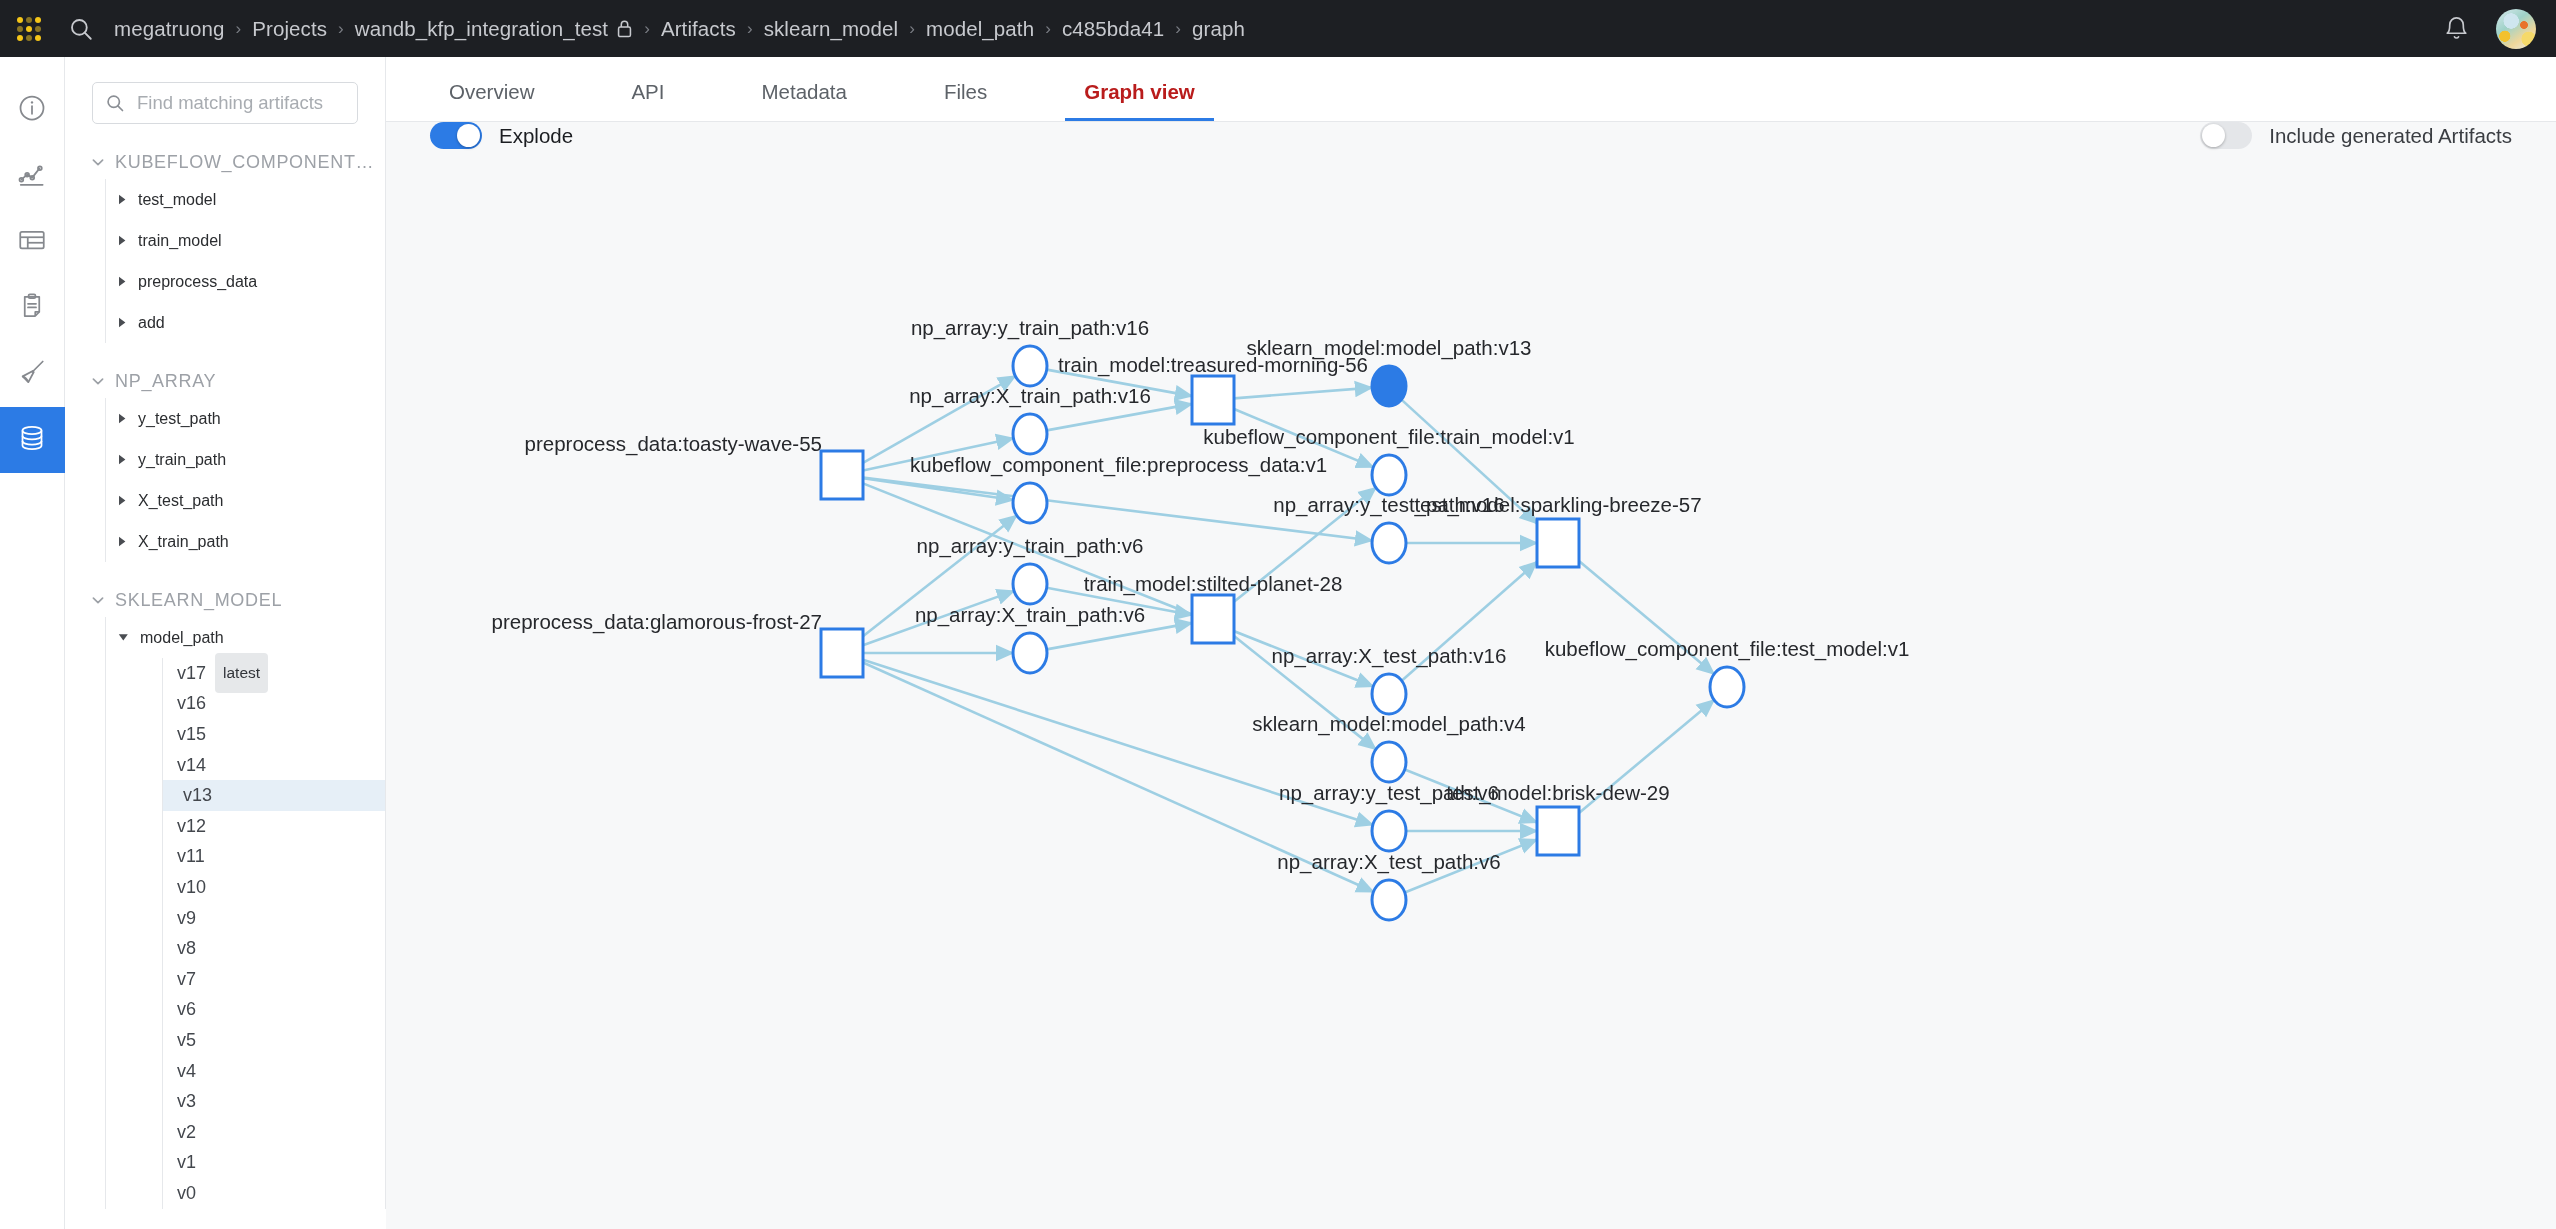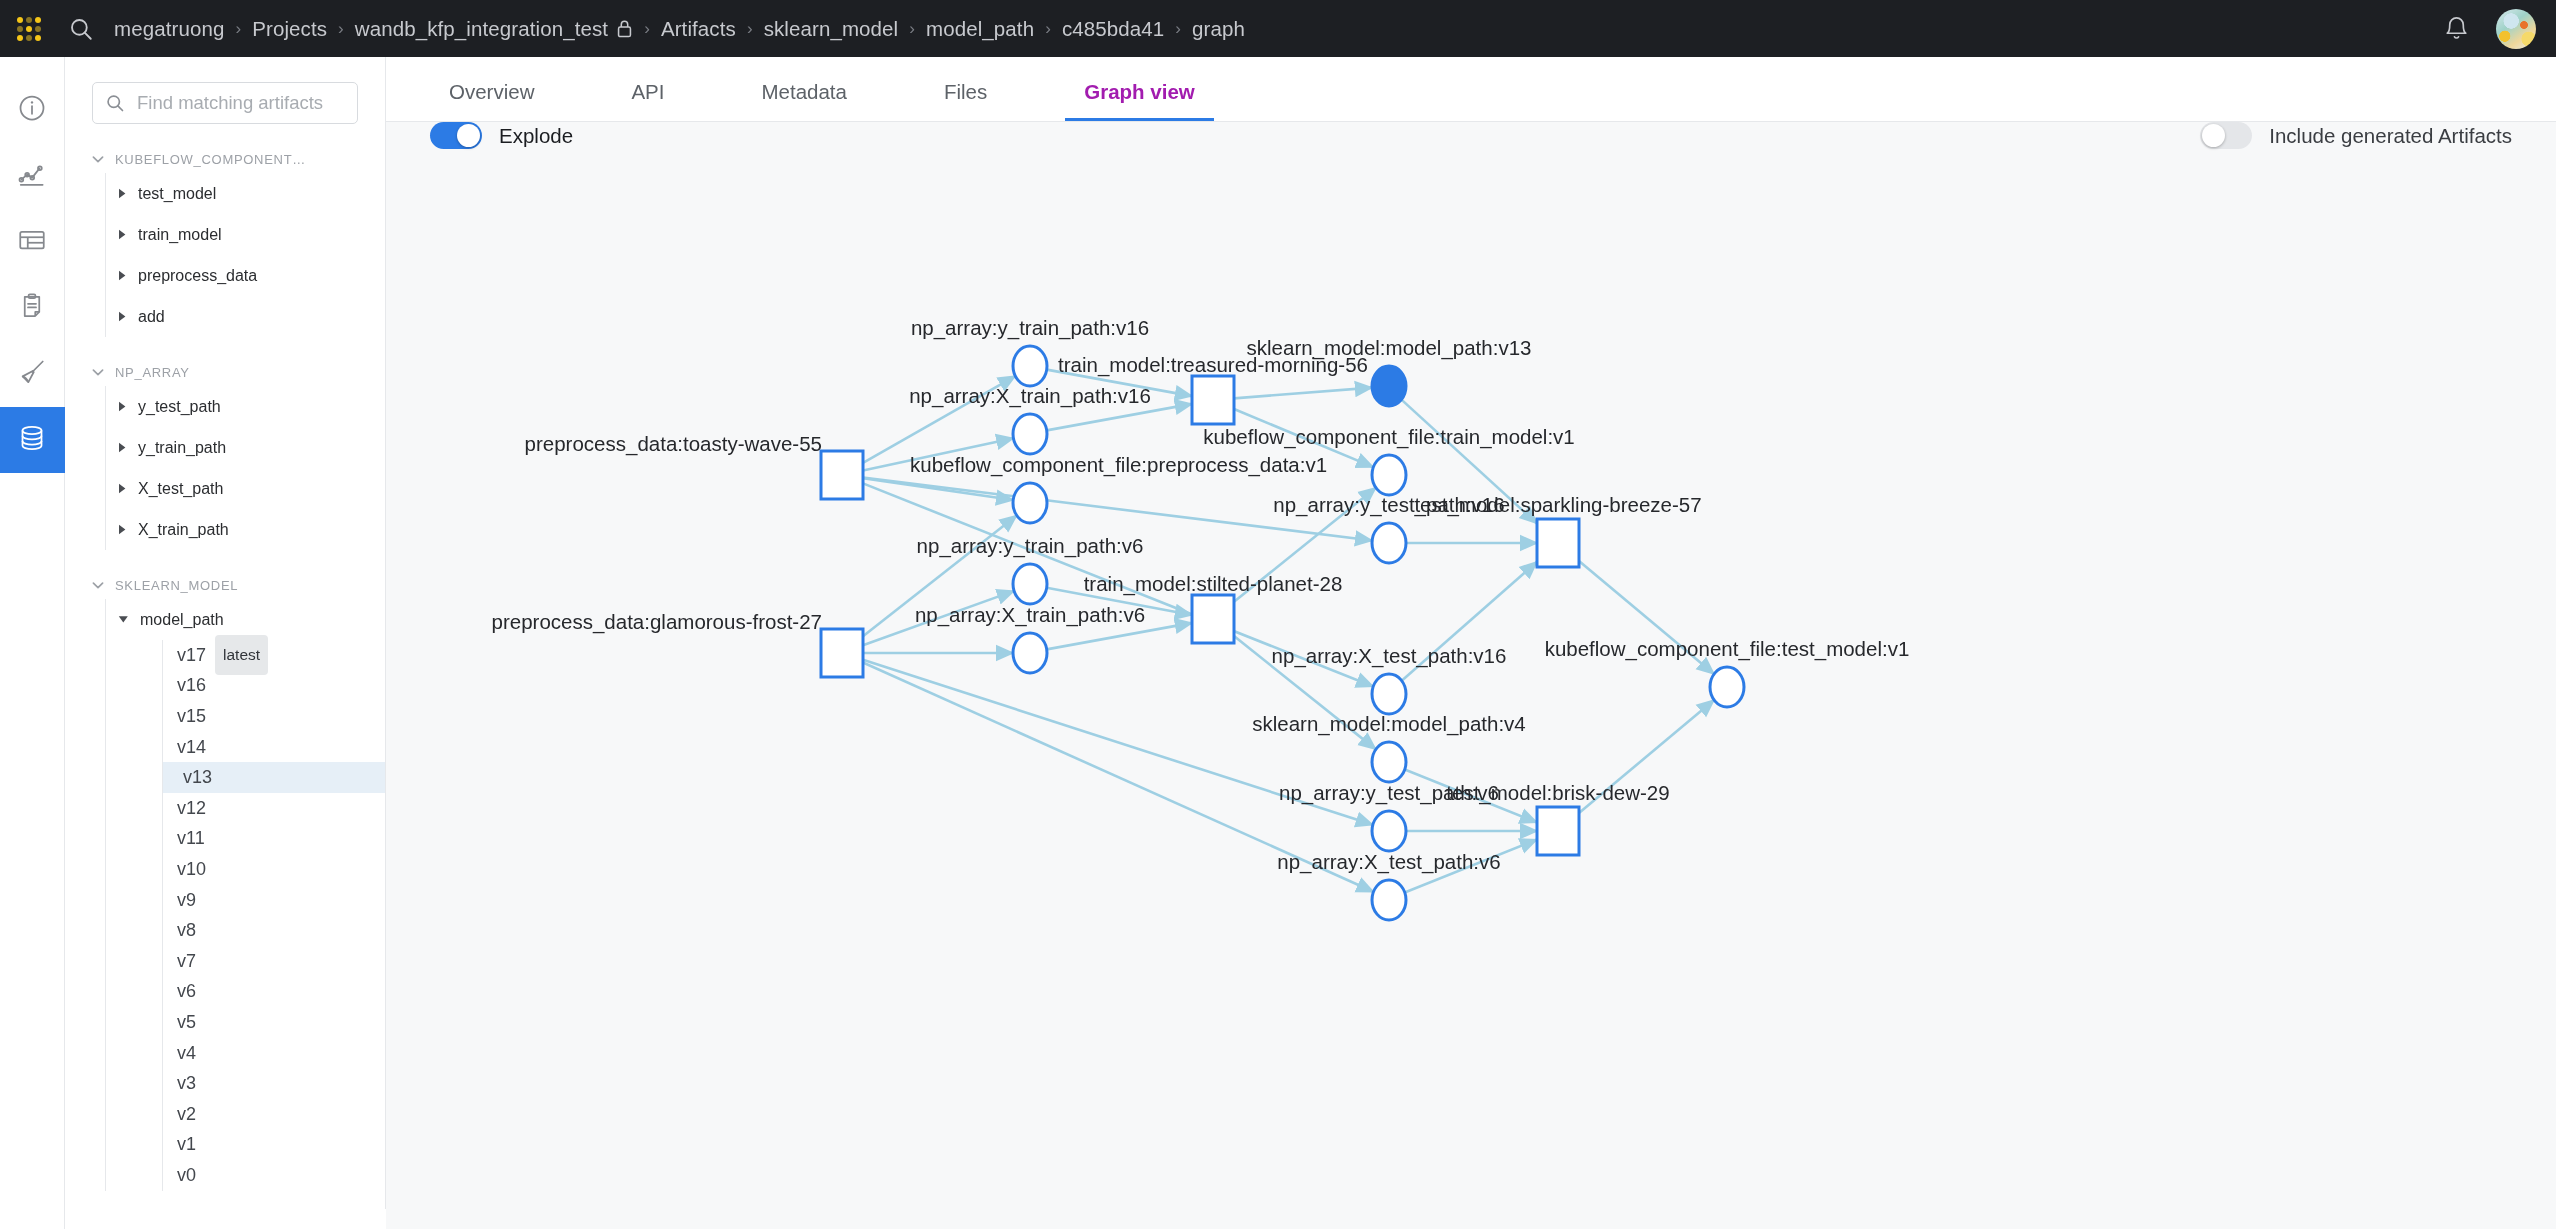--- a/index.html
+++ b/index.html
@@ -51,41 +51,41 @@
     background: #fff; border-right: 1px solid #e6e8eb; overflow: hidden;
   }
   .search-box { margin: 25px 27px 0 27px; height: 42px; border: 1px solid #d8dbdf;
     border-radius: 5px; display: flex; align-items: center; padding: 0 12px; cursor: text; }
   .search-box input { border: none; outline: none; font-size: 18.5px; color: #2b2d30;
     margin-left: 12px; width: 100%; font-family: inherit; background: transparent; }
   .search-box input::placeholder { color: #a8acb1; }
 
   .group { margin-top: 22px; }
   .group-head { display: flex; align-items: center; padding: 6px 0 6px 27px;
-    color: #9da1a7; font-size: 13px; letter-spacing: .7px; cursor: pointer; }
+    color: #9da1a7; font-size: 18px; letter-spacing: .7px; cursor: pointer; }
   .group-head .tw { margin-right: 11px; display: flex; }
   .entries { border-left: 1px solid #e6e8eb; margin-left: 40px; }
   .entry { display: flex; align-items: center; height: 41px; padding-left: 12px;
     font-size: 16px; color: #2b2d30; cursor: pointer; }
   .entry .tw { margin-right: 11px; display: flex; }
   .versions { border-left: 1px solid #e6e8eb; margin-left: 56px; }
   .ver { display: flex; align-items: center; height: 30.6px; padding-left: 14px;
     font-size: 18px; color: #43474d; cursor: pointer; }
   .ver.sel { background: #e6eff7; padding-left: 20px; }
   .ver .tag { margin-left: 9px; background: #e6e8ea; color: #32353a;
     font-size: 15.5px; border-radius: 4px; padding: 11px 8px; }
 
   
   .main { position: absolute; top: 57px; left: 386px; width: 2170px; height: 1172px;
     background: #f7f8f9; }
   .tabs { height: 65px; background: #fff; border-bottom: 1px solid #e6e8eb;
     display: flex; align-items: flex-end; padding-left: 44px; gap: 33px; }
   .tab { font-size: 20.5px; color: #5d6268; padding: 0 19px 14px 19px; margin-right: 26px;
     cursor: pointer; border-bottom: 3px solid transparent; }
-  .tab.active { color: #a21caf; border-bottom-color: #2c7be5; font-weight: bold; }
+  .tab.active { color: #b91c1c; border-bottom-color: #2c7be5; font-weight: bold; }
 
   .ctrlbar { height: 75px; display: flex; align-items: flex-start; padding: 0 44px 0 44px; }
   .tgl-wrap { display: flex; align-items: center; cursor: pointer; }
   .tgl { width: 52px; height: 27px; border-radius: 14px; position: relative;
     transition: background .15s; flex: none; }
   .tgl.on { background: #2c7be5; }
   .tgl.off { background: #e4e6e9; }
   .tgl .knob { position: absolute; top: 2px; width: 23px; height: 23px; border-radius: 50%;
     background: #fff; box-shadow: 0 1px 3px rgba(0,0,0,.28); }
   .tgl.on .knob { left: 27px; }

